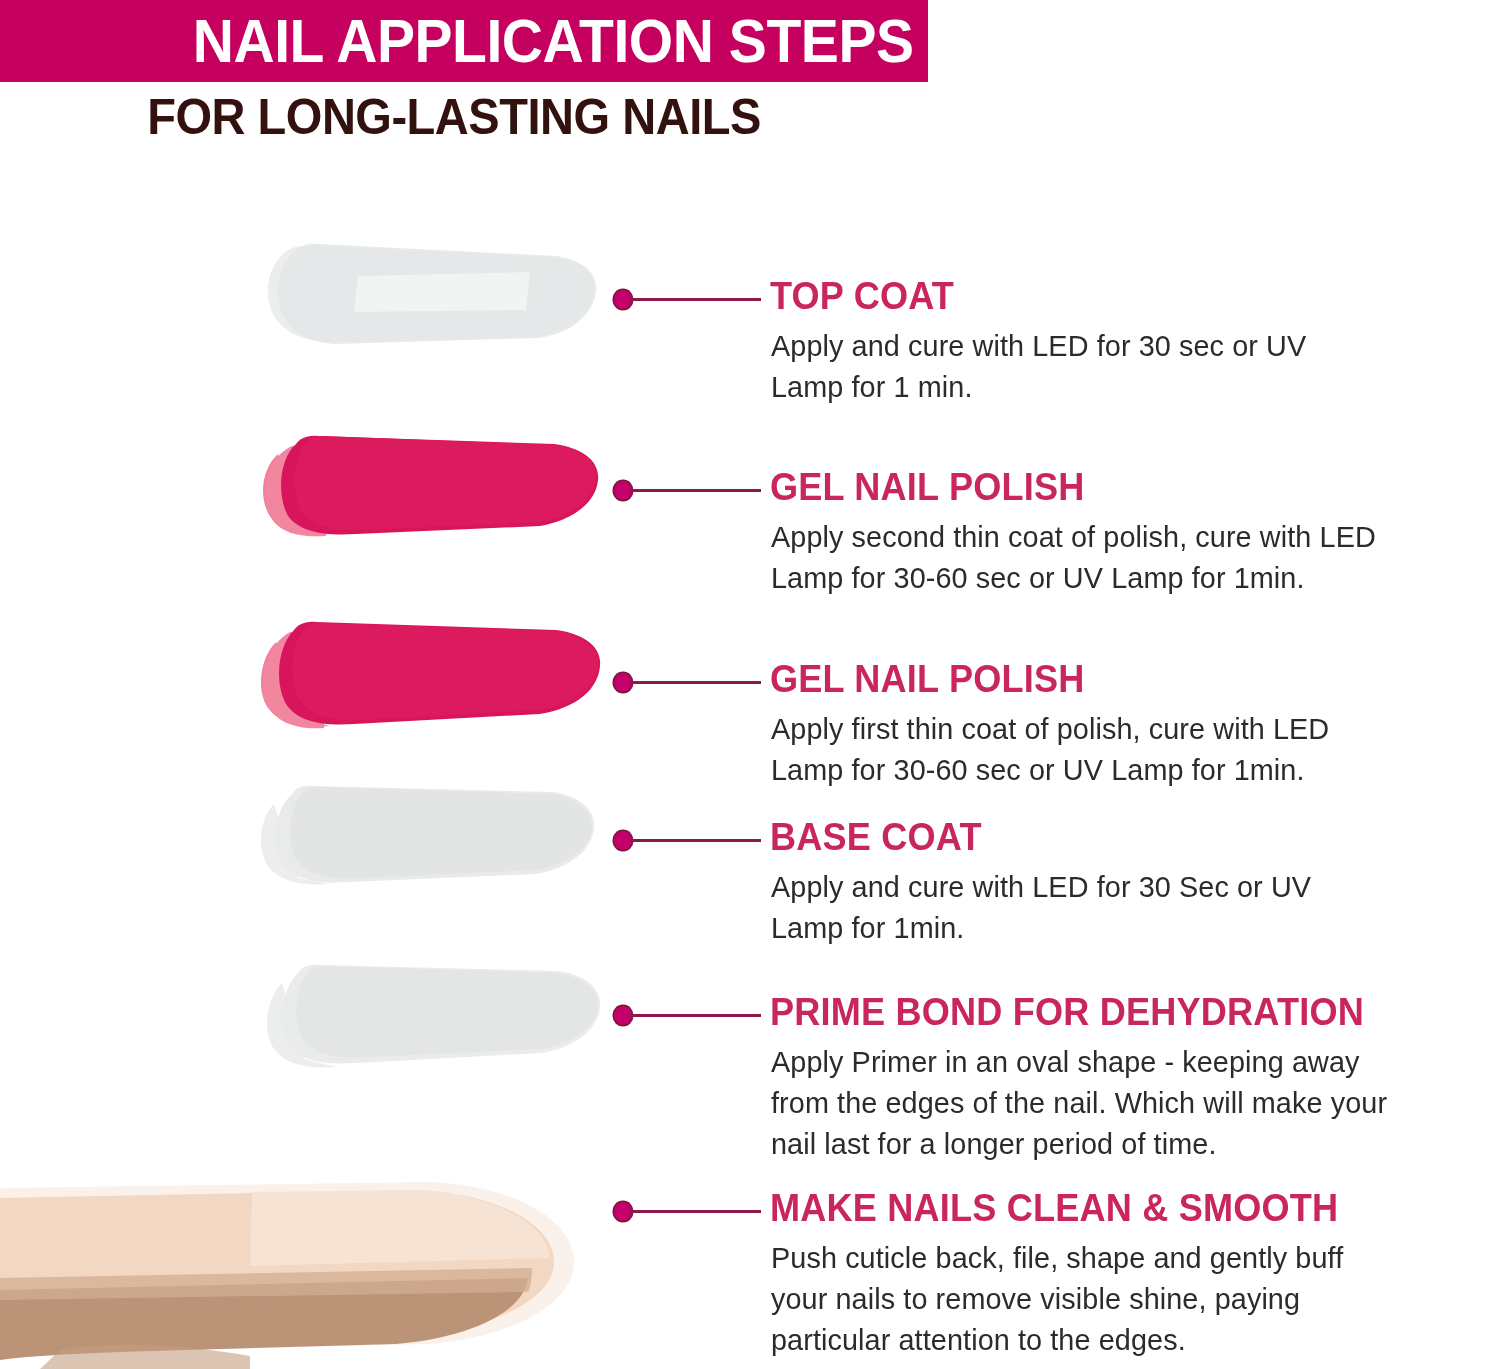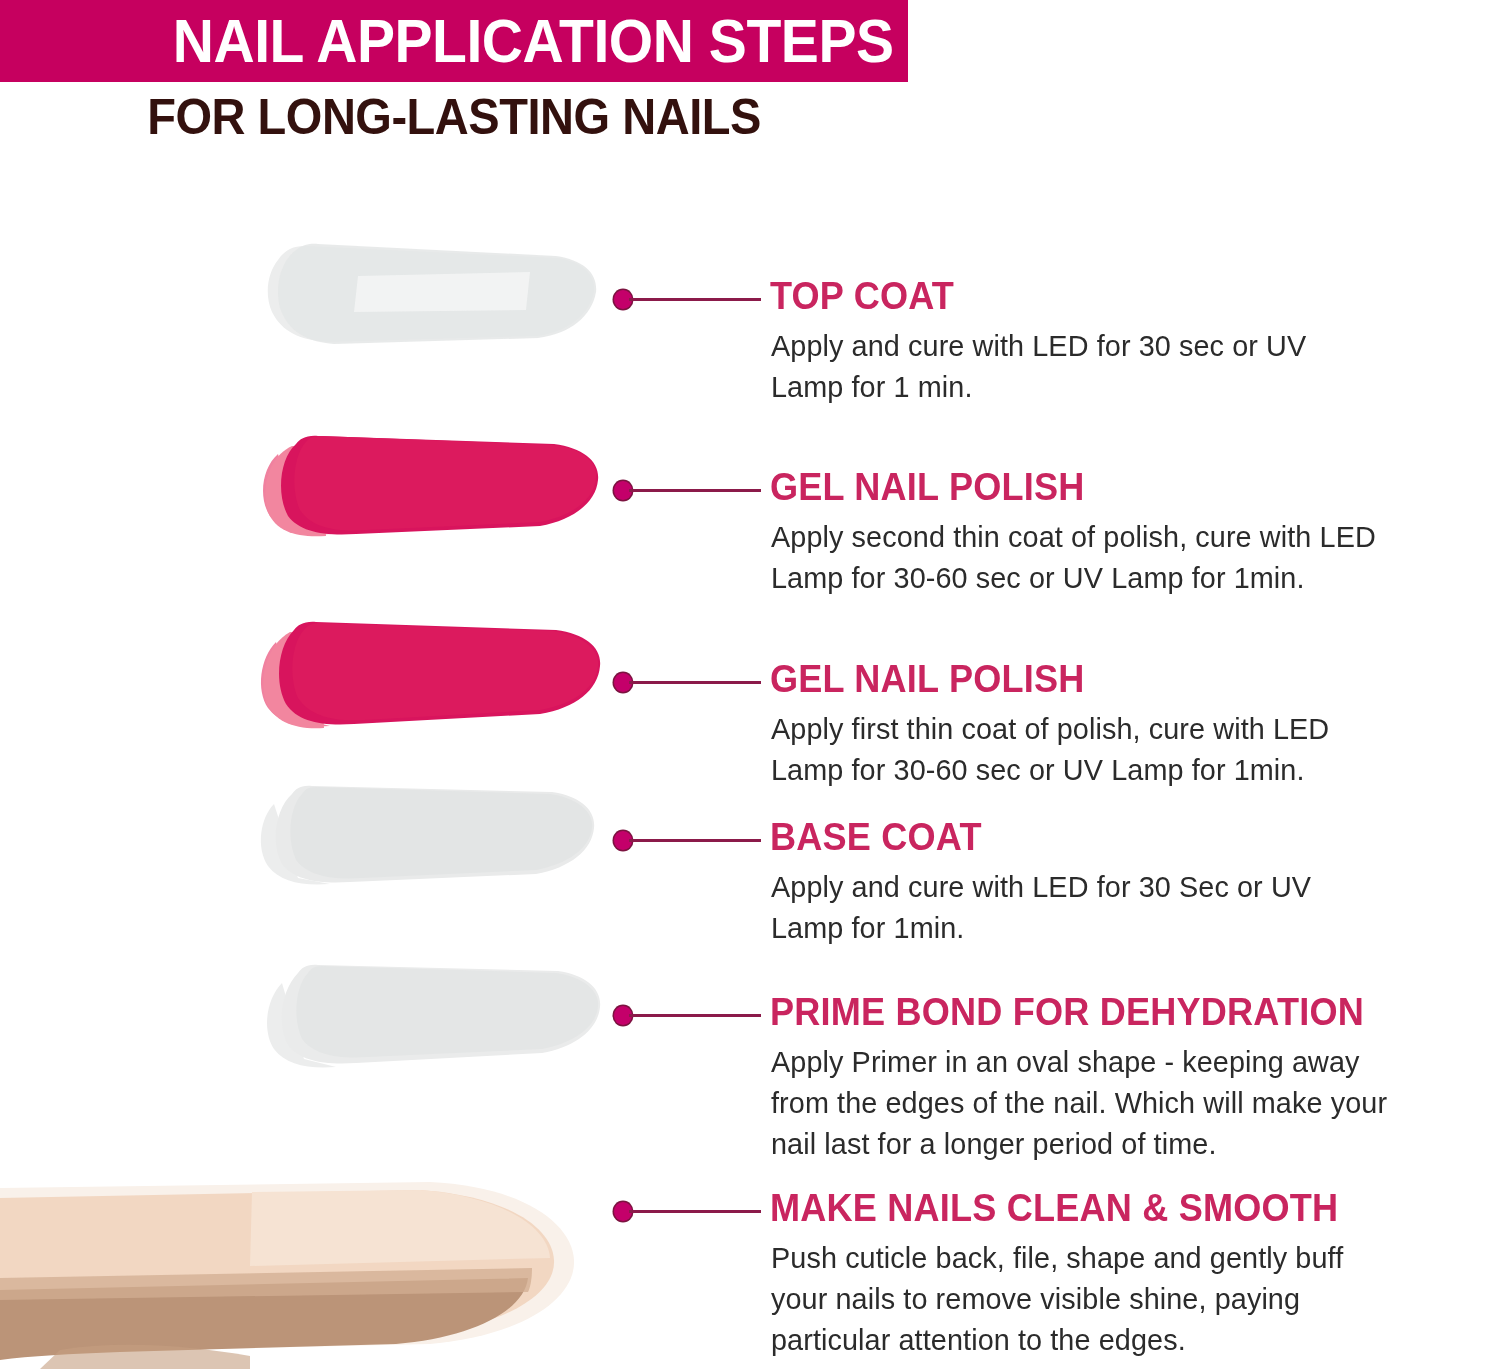--- a/index.html
+++ b/index.html
@@ -19,20 +19,21 @@
   }
 
   
   .banner {
     position: absolute;
     left: 0;
     top: 0;
     width: 908px;
     height: 82px;
     background: #c6005f;
+    padding-left: 20px;
   }
   .banner-title {
     position: absolute;
     right: 14px;
     top: 50%;
     transform: translateY(-50%);
     white-space: nowrap;
     color: #ffffff;
     font-family: "Liberation Sans Narrow", "Liberation Sans", sans-serif;
     font-weight: 700;

